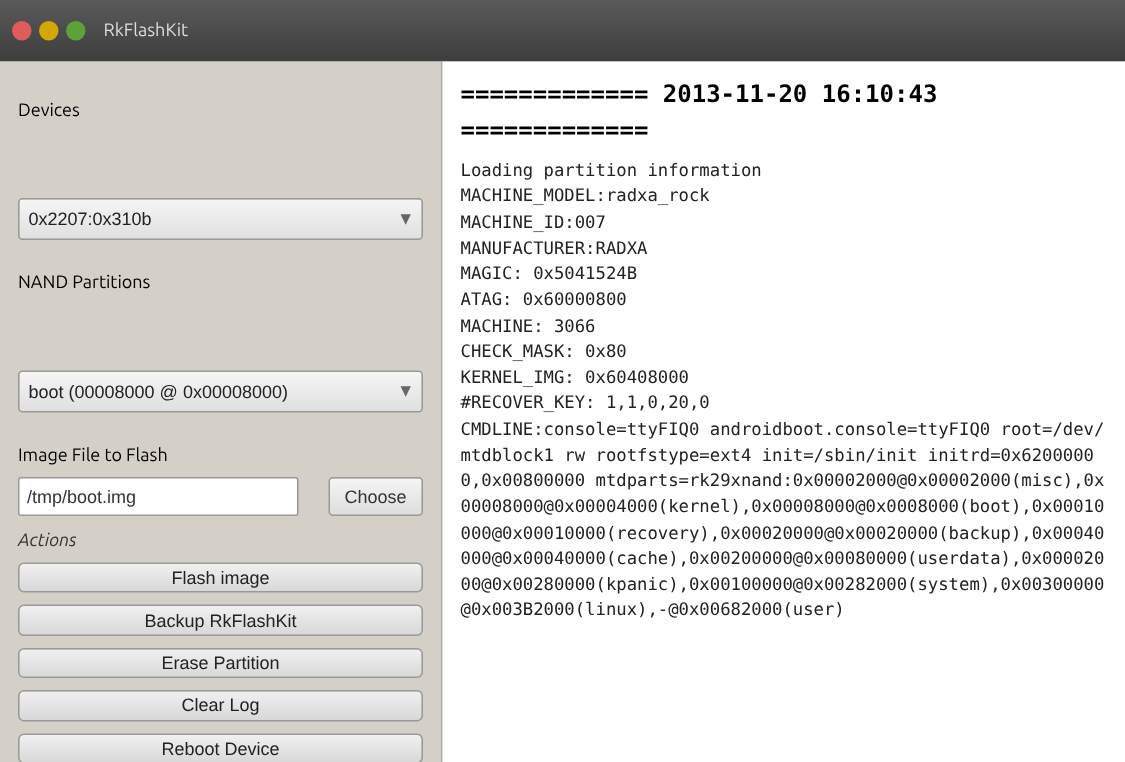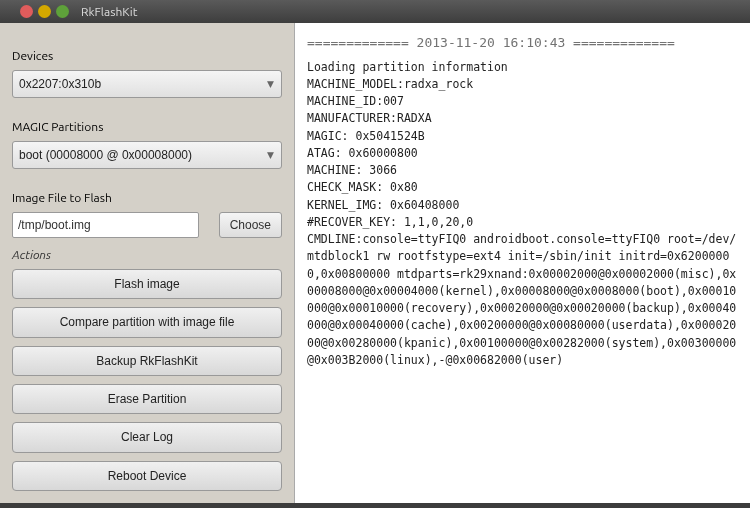--- a/index.html
+++ b/index.html
@@ -6,24 +6,24 @@
     body {
       font-family: 'Ubuntu', 'DejaVu Sans', sans-serif;
       font-size: 13px;
       background: #3c3c3c;
       width: 750px;
       height: 508px;
       overflow: hidden;
     }
     .title-bar {
       background: linear-gradient(to bottom, #5a5a5a, #3d3d3d);
-      height: 23px;
+      height: 41px;
       display: flex;
       align-items: center;
-      padding: 0 20px;
+      padding: 0 8px;
       gap: 6px;
     }
     .title-bar-buttons {
       display: flex;
       gap: 5px;
       align-items: center;
     }
     .tb-btn {
       width: 13px;
       height: 13px;
@@ -70,20 +70,21 @@
       font-size: 12px;
       color: #222;
       appearance: none;
       -webkit-appearance: none;
       cursor: pointer;
       position: relative;
     }
     .select-wrapper {
       position: relative;
       width: 100%;
+      margin-top: 44px;
     }
     .select-wrapper::after {
       content: '▼';
       font-size: 9px;
       color: #666;
       position: absolute;
       right: 8px;
       top: 50%;
       transform: translateY(-50%);
       pointer-events: none;
@@ -137,23 +138,23 @@
       flex: 1;
       background: white;
       padding: 10px 12px;
       overflow-y: auto;
       font-family: monospace;
       font-size: 11.5px;
       color: #222;
       line-height: 1.5;
     }
     .log-timestamp {
-      color: #737373;
-      font-weight: normal;
-      font-size: 13px;
+      color: #000000;
+      font-weight: bold;
+      font-size: 16px;
       margin-bottom: 6px;
     }
     .log-content {
       white-space: pre-wrap;
       word-break: break-all;
       color: #222;
     }
   </style>
 </head>
 <body>
@@ -170,37 +171,36 @@
 <div class="main-window">
 
   <div class="left-panel">
     <div class="section-label">Devices</div>
     <div class="select-wrapper">
       <select class="styled-select">
         <option>0x2207:0x310b</option>
       </select>
     </div>
 
-    <div class="section-label">MAGIC Partitions</div>
+    <div class="section-label">NAND Partitions</div>
     <div class="select-wrapper">
       <select class="styled-select">
         <option>boot (00008000 @ 0x00008000)</option>
       </select>
     </div>
 
     <div class="section-label">Image File to Flash</div>
     <div class="image-file-row">
       <input class="image-file-input" type="text" value="/tmp/boot.img" style="">
       <button class="choose-btn">Choose</button>
     </div>
 
     <div class="actions-label">Actions</div>
 
     <button class="action-btn">Flash image</button>
-    <button class="action-btn">Compare partition with image file</button>
     <button class="action-btn">Backup RkFlashKit</button>
     <button class="action-btn">Erase Partition</button>
     <button class="action-btn">Clear Log</button>
     <button class="action-btn">Reboot Device</button>
   </div>
 
   <div class="right-panel">
     <div class="log-timestamp">============= 2013-11-20 16:10:43 =============</div>
     <pre class="log-content">Loading partition information
 MACHINE_MODEL:radxa_rock

